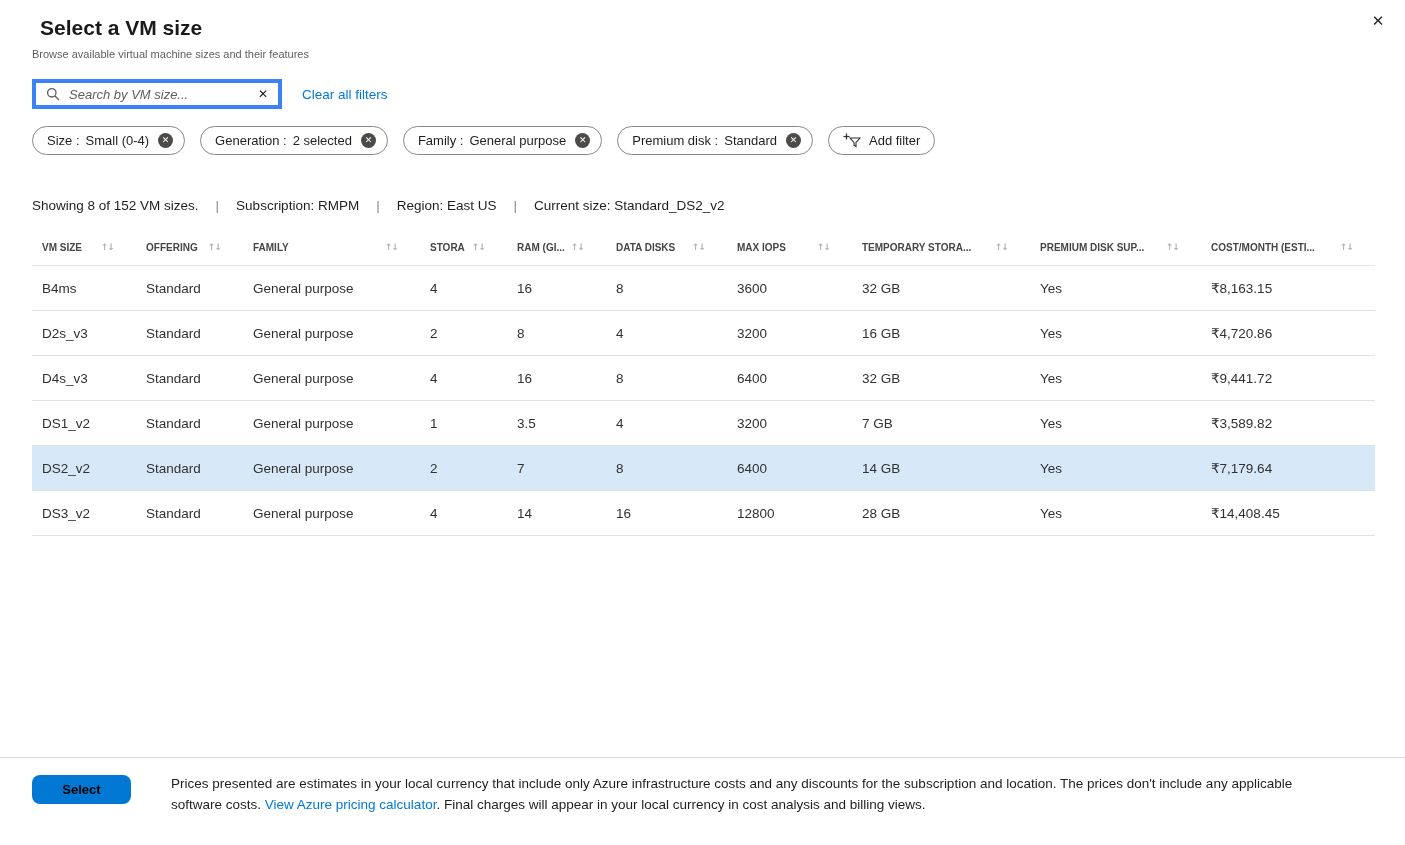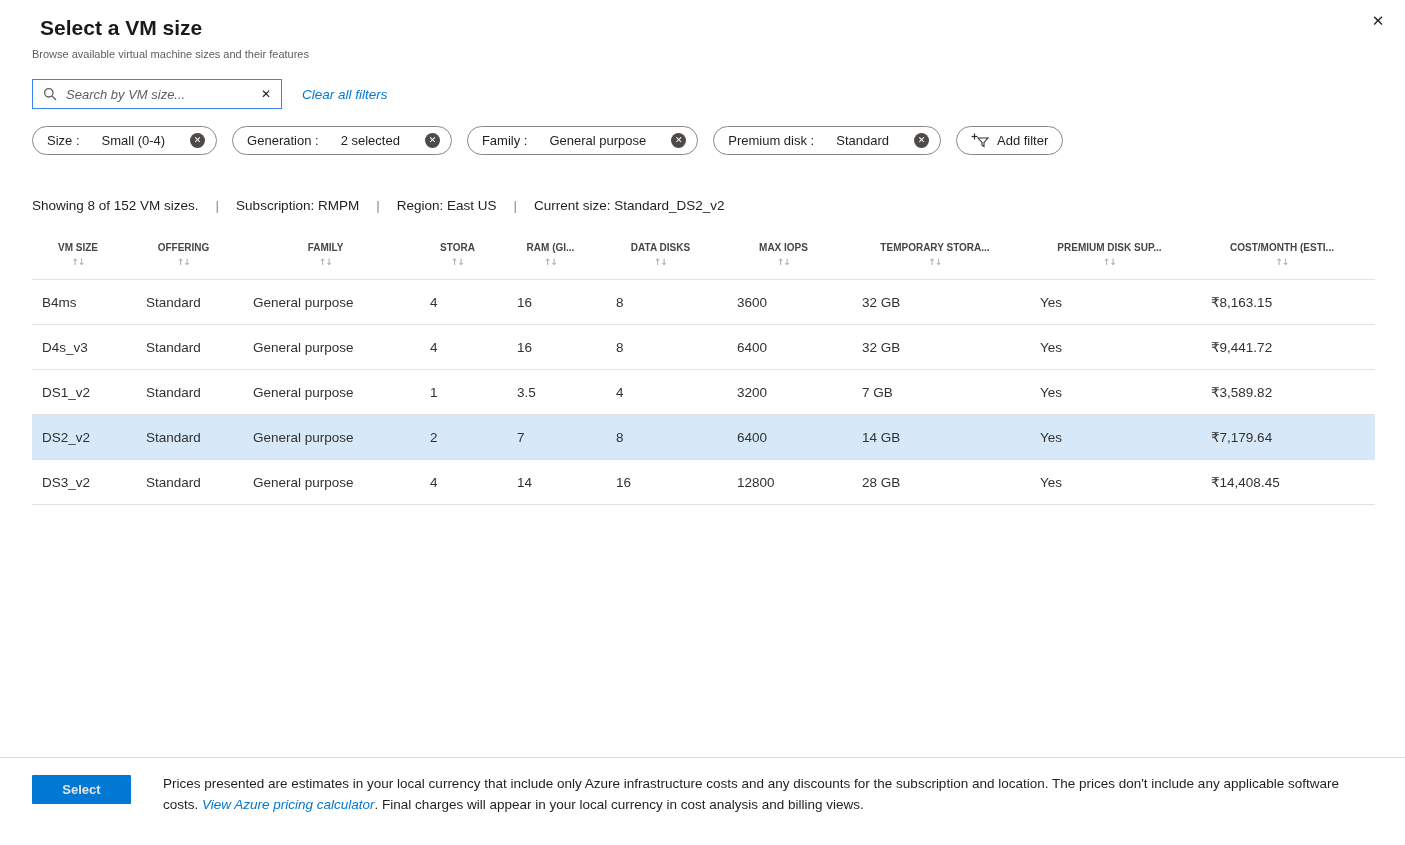--- a/index.html
+++ b/index.html
@@ -12,77 +12,77 @@
   .header { padding: 8px 32px 0; }
   .title { margin: 8px; font-size: 21px; font-weight: bold; color: #1b1a19; }
   .subtitle { margin: 5px 0 16px; font-size: 11px; color: #605e5c; }
   .close-btn {
     position: absolute; top: 8px; right: 14px; width: 26px; height: 26px;
     background: none; border: none; font-size: 15px; color: #201f1e; cursor: pointer;
     font-family: "DejaVu Sans", sans-serif;
   }
   .search-row { display: flex; align-items: center; gap: 20px; margin: 19px 32px 0; }
   .search-box {
-    width: 250px; height: 30px; border: 1px solid #3b82f6; background: #fff;
+    width: 250px; height: 30px; border: 4px solid #3b82f6; background: #fff;
     display: flex; align-items: center; padding: 0 8px 0 10px; gap: 7px;
   }
   .search-input {
     flex: 1; min-width: 0; border: none; outline: none; background: transparent;
     font-family: inherit; font-size: 13px; color: #323130;
   }
   .search-input::placeholder { font-style: italic; color: #605e5c; }
   .search-clear {
     border: none; background: none; padding: 0 2px; cursor: pointer;
     font-size: 12px; font-weight: bold; color: #1b1a19; font-family: "DejaVu Sans", sans-serif;
   }
-  .link { color: var(--accent, #0078d4); font-size: 13.5px; text-decoration: none; cursor: pointer; font-style: italic; }
+  .link { color: var(--accent, #0078d4); font-size: 13.5px; text-decoration: none; cursor: pointer; }
   .pills-row { display: flex; align-items: center; gap: 15px; margin: 17px 32px 0; }
   .pills-group { display: flex; align-items: center; gap: 15px; }
   .pill {
-    appearance: none; display: inline-flex; align-items: center; gap: 22px;
+    appearance: none; display: inline-flex; align-items: center; gap: 6px;
     height: 29px; padding: 0 11px 0 14px; background: #fff;
     border: 1px solid #8a8886; border-radius: 15px;
     font-family: inherit; font-size: 13px; color: #201f1e; cursor: pointer; white-space: nowrap;
   }
   .pill strong { font-weight: normal; }
   .pill-x {
     width: 15px; height: 15px; margin-left: 3px; border-radius: 50%;
     background: #4d4a47; color: #fff; font-size: 9px; line-height: 15px;
     text-align: center; font-family: "DejaVu Sans", sans-serif;
   }
   .add-filter { padding: 0 14px; gap: 8px; }
   .status-row { display: flex; align-items: center; margin: 43px 32px 0; font-size: 13.5px; color: #201f1e; }
   .status-sep { margin: 0 17px; color: #8a8886; }
   .table-wrap { margin: 17px 32px 0; }
   table { border-collapse: collapse; table-layout: fixed; width: 1343px; }
   thead th {
     font-size: 10px; font-weight: bold; color: #484644; text-align: left;
     padding: 12px 22px 12px 10px; border-bottom: 1px solid #e6e4e2;
   }
-  .hwrap { display: flex; align-items: center; justify-content: space-between; gap: 4px; flex-direction: column; }
+  .hwrap { display: flex; align-items: flex-start; justify-content: space-between; gap: 4px; }
   .hlabel { overflow: hidden; white-space: nowrap; }
   .sort { flex: none; color: #b3b0ad; font-size: 9px; letter-spacing: -1px; white-space: nowrap;
           font-family: "DejaVu Sans", sans-serif; }
   tbody tr { cursor: pointer; }
   tbody td {
     font-size: 13.5px; color: #323130; padding: 0 10px; height: 45px;
     border-bottom: 1px solid #e3e1df; overflow: hidden; white-space: nowrap;
   }
   tr.selected td { background: var(--selected-bg, #d7e9f9); }
   .footer {
     position: absolute; left: 0; right: 0; bottom: 0; height: 88px;
     border-top: 1px solid #dcdad8; padding: 17px 32px 0;
     display: flex; align-items: flex-start; gap: 32px; background: #fff;
   }
   .select-btn {
-    flex: none; width: 99px; height: 29px; border: none; border-radius: 1px;
-    background: var(--accent, #0078d4); color: #e5e5e5;
+    flex: none; width: 99px; height: 29px; border: none; border-radius: 8px;
+    background: var(--accent, #0078d4); color: #000000;
     font-family: inherit; font-size: 13px; font-weight: bold; cursor: pointer;
   }
-  .disclaimer { flex: 1; margin: -2px 0 0; font-size: 13.5px; line-height: 21px; color: #201f1e; padding-right: 28px; }
+  .disclaimer { flex: 1; margin: -2px 8px 0; font-size: 13.5px; line-height: 21px; color: #201f1e; padding-right: 28px; }
 </style>
 </head>
 <body>
 
 <div class="dialog">
 
   <button class="close-btn">✕</button>
 
   <div class="header">
     <h1 class="title">Select a VM size</h1>
@@ -229,20 +229,32 @@
             <td>General purpose</td>
             <td>4</td>
             <td>16</td>
             <td>8</td>
             <td>3600</td>
             <td>32 GB</td>
             <td>Yes</td>
             <td>₹8,163.15</td>
           </tr>
           <tr>
+            <td>D2s_v3</td>
+            <td>Standard</td>
+            <td>General purpose</td>
+            <td>2</td>
+            <td>8</td>
+            <td>4</td>
+            <td>3200</td>
+            <td>16 GB</td>
+            <td>Yes</td>
+            <td>₹4,720.86</td>
+          </tr>
+          <tr>
             <td>D4s_v3</td>
             <td>Standard</td>
             <td>General purpose</td>
             <td>4</td>
             <td>16</td>
             <td>8</td>
             <td>6400</td>
             <td>32 GB</td>
             <td>Yes</td>
             <td>₹9,441.72</td>

